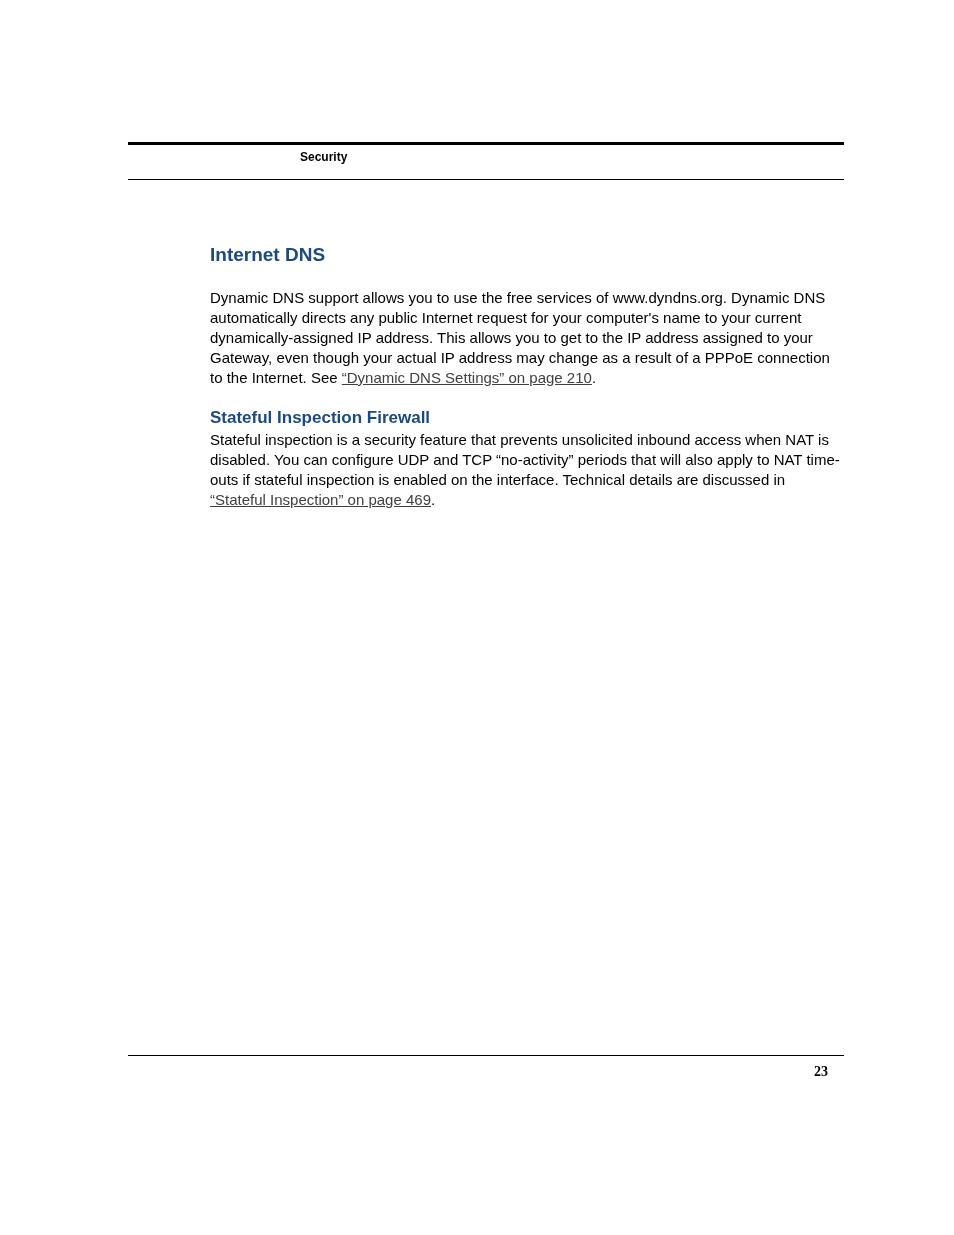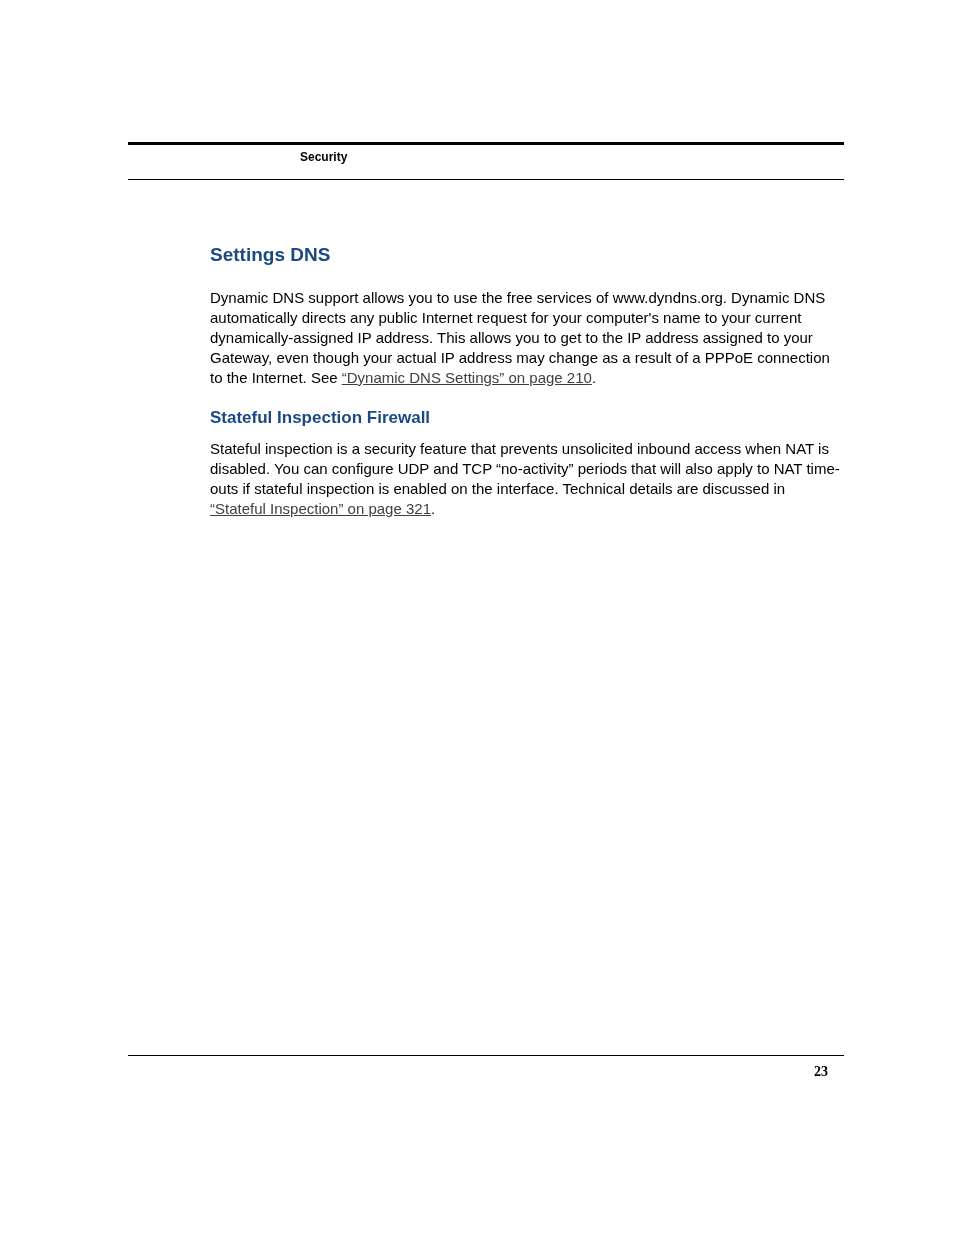--- a/index.html
+++ b/index.html
@@ -47,21 +47,21 @@
   .h-primary {
     color: #1b4a82;
     font-size: 19px;
     font-weight: bold;
     margin: 0 0 22px 0;
   }
   .h-secondary {
     color: #1b4a82;
     font-size: 17px;
     font-weight: bold;
-    margin: 20px 0 11px 0;
+    margin: 20px 0 2px 0;
   }
   .body-text {
     font-size: 15px;
     line-height: 1.33;
     margin: 0 0 18px 0;
     color: #000000;
   }
   .italic {
   }
   .xref {
@@ -89,30 +89,30 @@
 <body>
 
 <div class="page">
 
   <div class="header-rule-top"></div>
   <div class="header-label">Security</div>
   <div class="header-rule-bottom"></div>
 
   <div class="content">
 
-    <h2 class="h-primary">Settings DNS</h2>
+    <h2 class="h-primary">Internet DNS</h2>
 
     <p class="body-text">
       <span>Dynamic DNS support allows you to use the free services of </span><span class="italic">www.dyndns.org</span><span>. Dynamic DNS automatically directs any public Internet request for your computer's name to your current dynamically-assigned IP address. This allows you to get to the IP address assigned to your Gateway, even though your actual IP address may change as a result of a PPPoE connection to the Internet. See </span><a class="xref">“Dynamic DNS Settings” on page 210</a><span>.</span>
     </p>
 
     <h3 class="h-secondary">Stateful Inspection Firewall</h3>
 
     <p class="body-text">
-      <span>Stateful inspection is a security feature that prevents unsolicited inbound access when NAT is disabled. You can configure UDP and TCP “no-activity” periods that will also apply to NAT time-outs if stateful inspection is enabled on the interface. Technical details are discussed in </span><a class="xref">“Stateful Inspection” on page 321</a><span>.</span>
+      <span>Stateful inspection is a security feature that prevents unsolicited inbound access when NAT is disabled. You can configure UDP and TCP “no-activity” periods that will also apply to NAT time-outs if stateful inspection is enabled on the interface. Technical details are discussed in </span><a class="xref">“Stateful Inspection” on page 469</a><span>.</span>
     </p>
 
   </div>
 
   <div class="footer-rule"></div>
   <div class="page-number">23</div>
 
 </div>
 
 </body></html>

